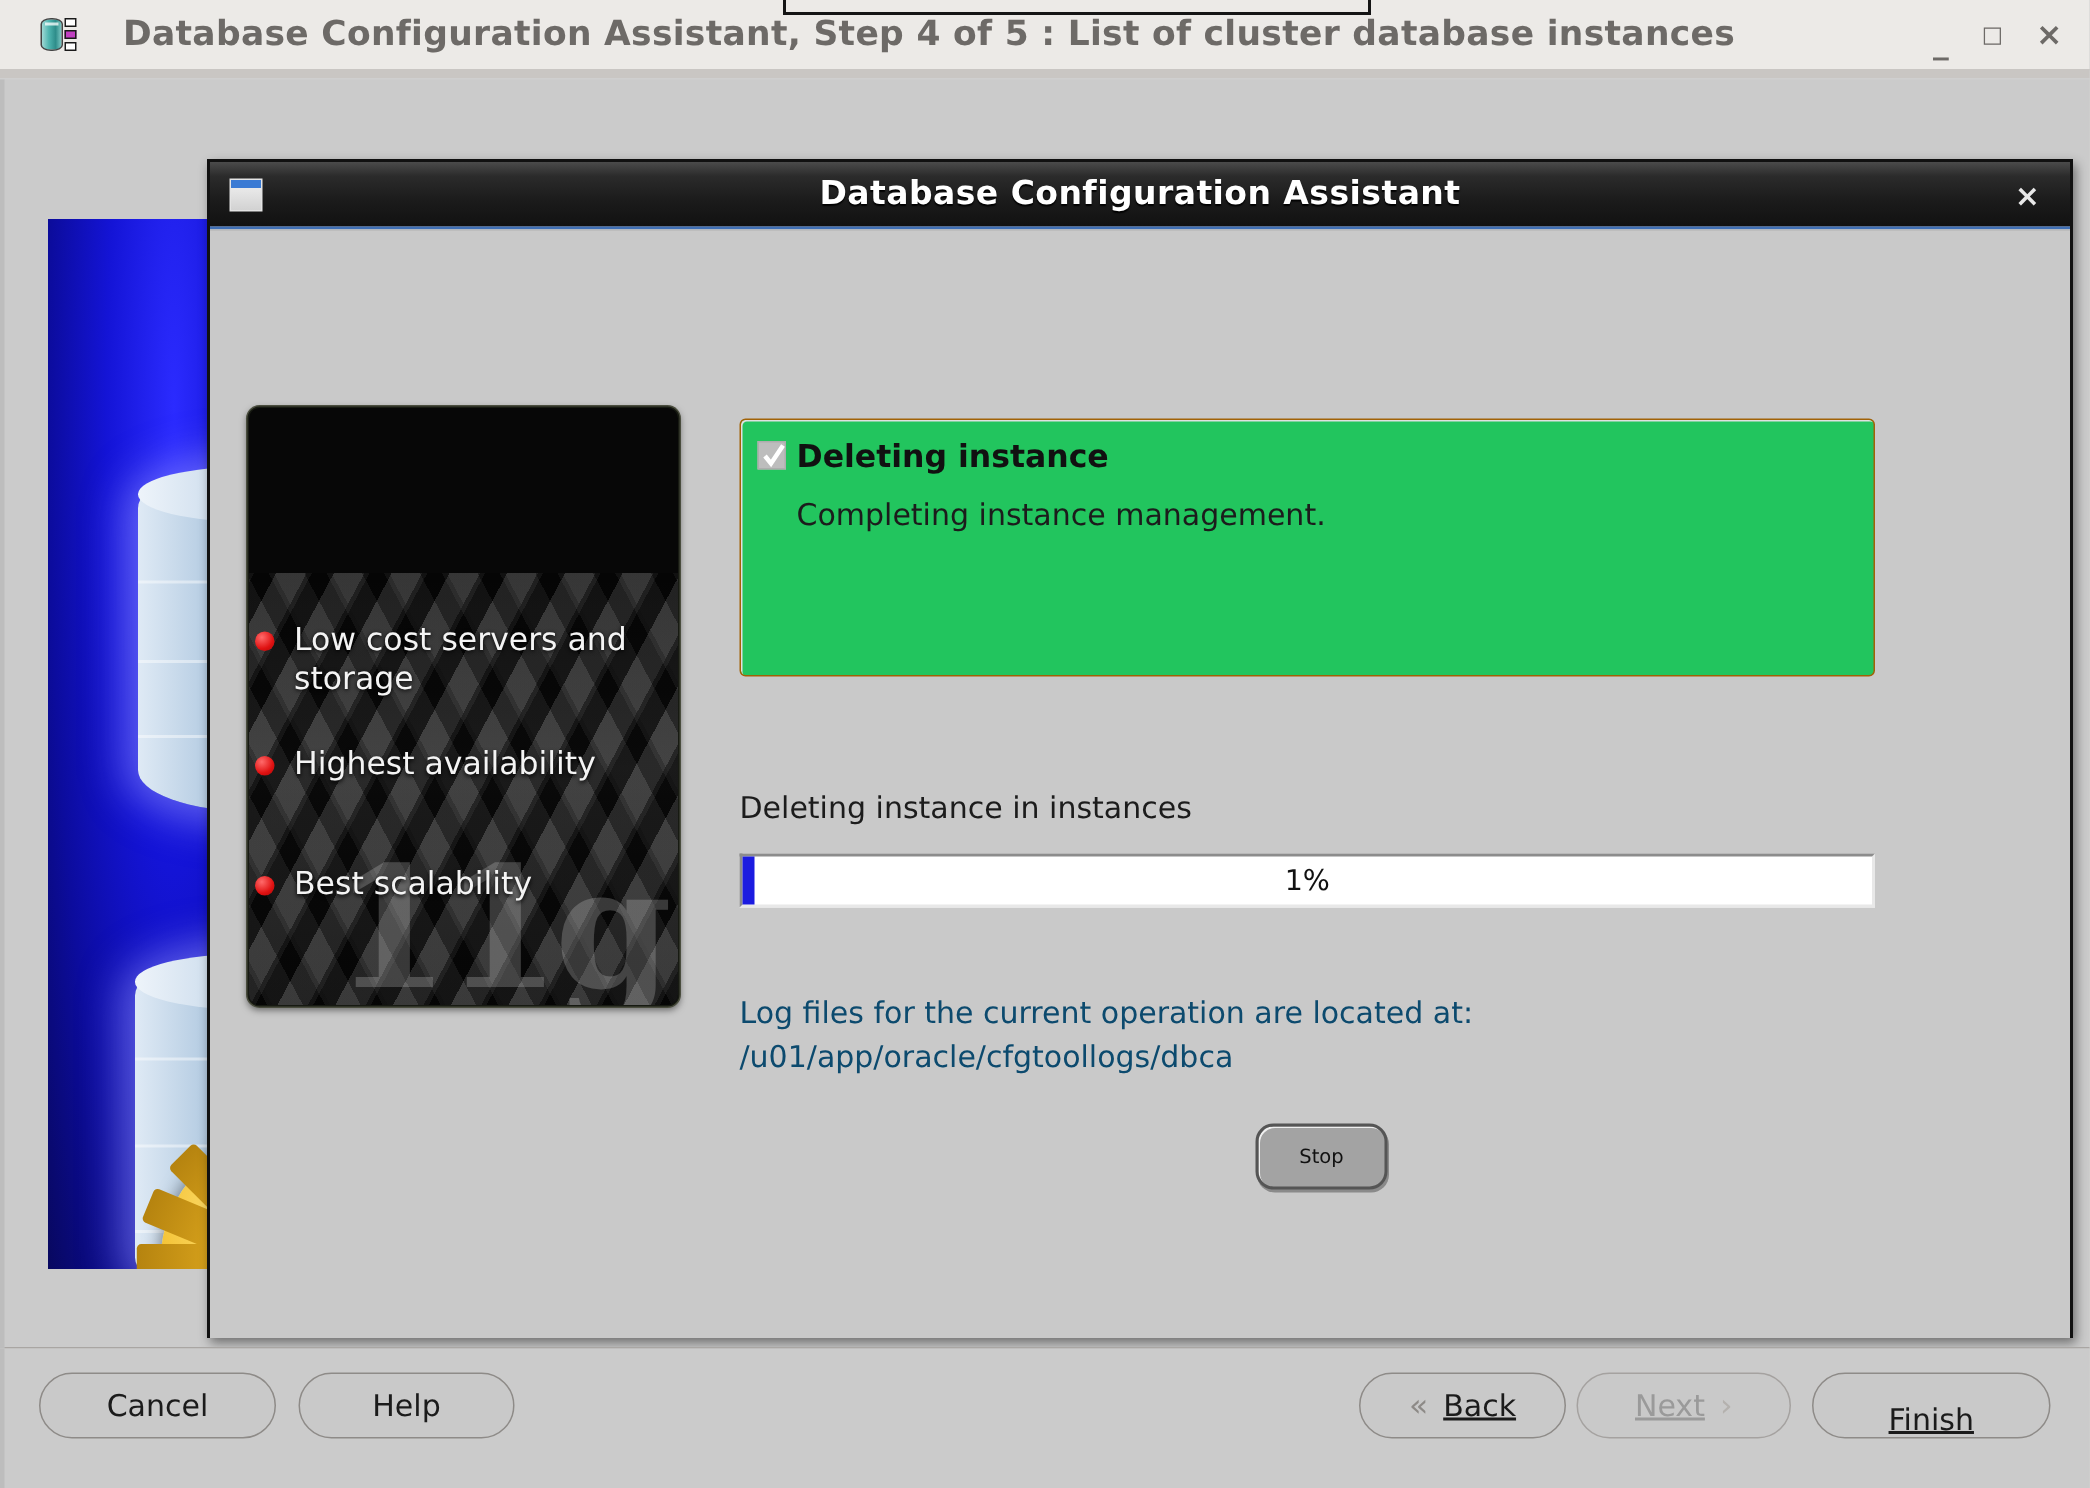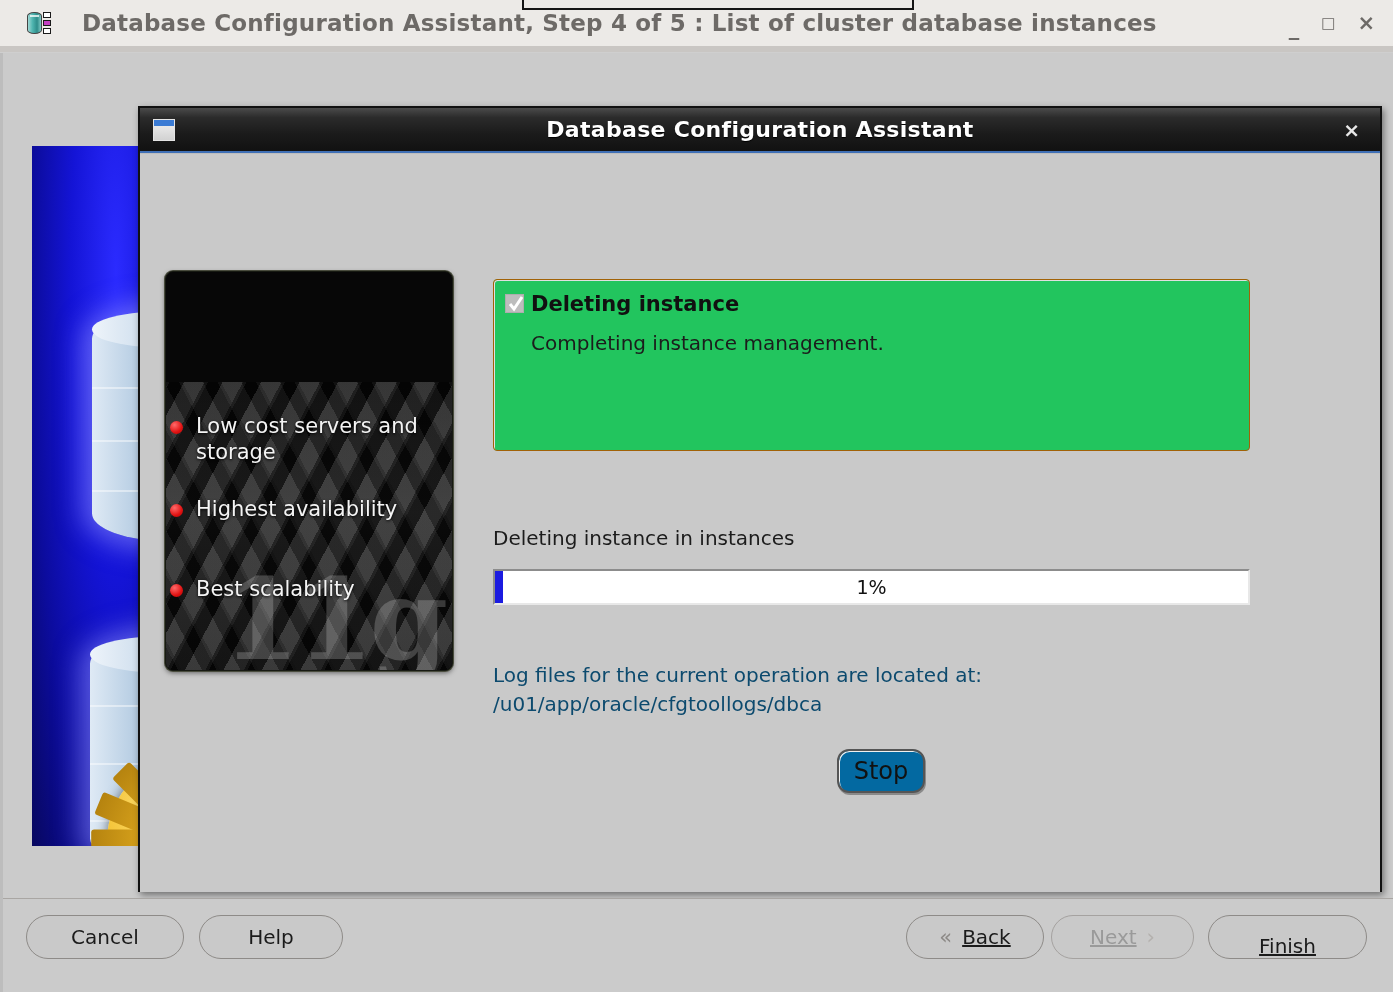--- a/index.html
+++ b/index.html
@@ -345,26 +345,26 @@
     position: absolute; left: 353px; top: 463px;
     font-size: 20px; color: #0c4a6e;
     line-height: 1.45;
     margin-top: 44px;
   }
 
   
   #btn-stop {
     position: absolute; left: 697px; top: 595px;
     width: 88px; height: 44px;
-    background: #0369a1;
+    background: #a3a3a3;
     border: 2px solid #555;
     border-radius: 12px;
     box-shadow: inset 1px 1px 0 #efefef, 1px 2px 0 #8a8a8a;
     display: flex; align-items: center; justify-content: center;
-    font-size: 24px; color: #111;
+    font-size: 13px; color: #111;
     user-select: none;
   }
 </style>
 </head>
 <body>
 
 <div id="outer-window">
 
   <div id="outer-titlebar">
     <div class="app-icon">

